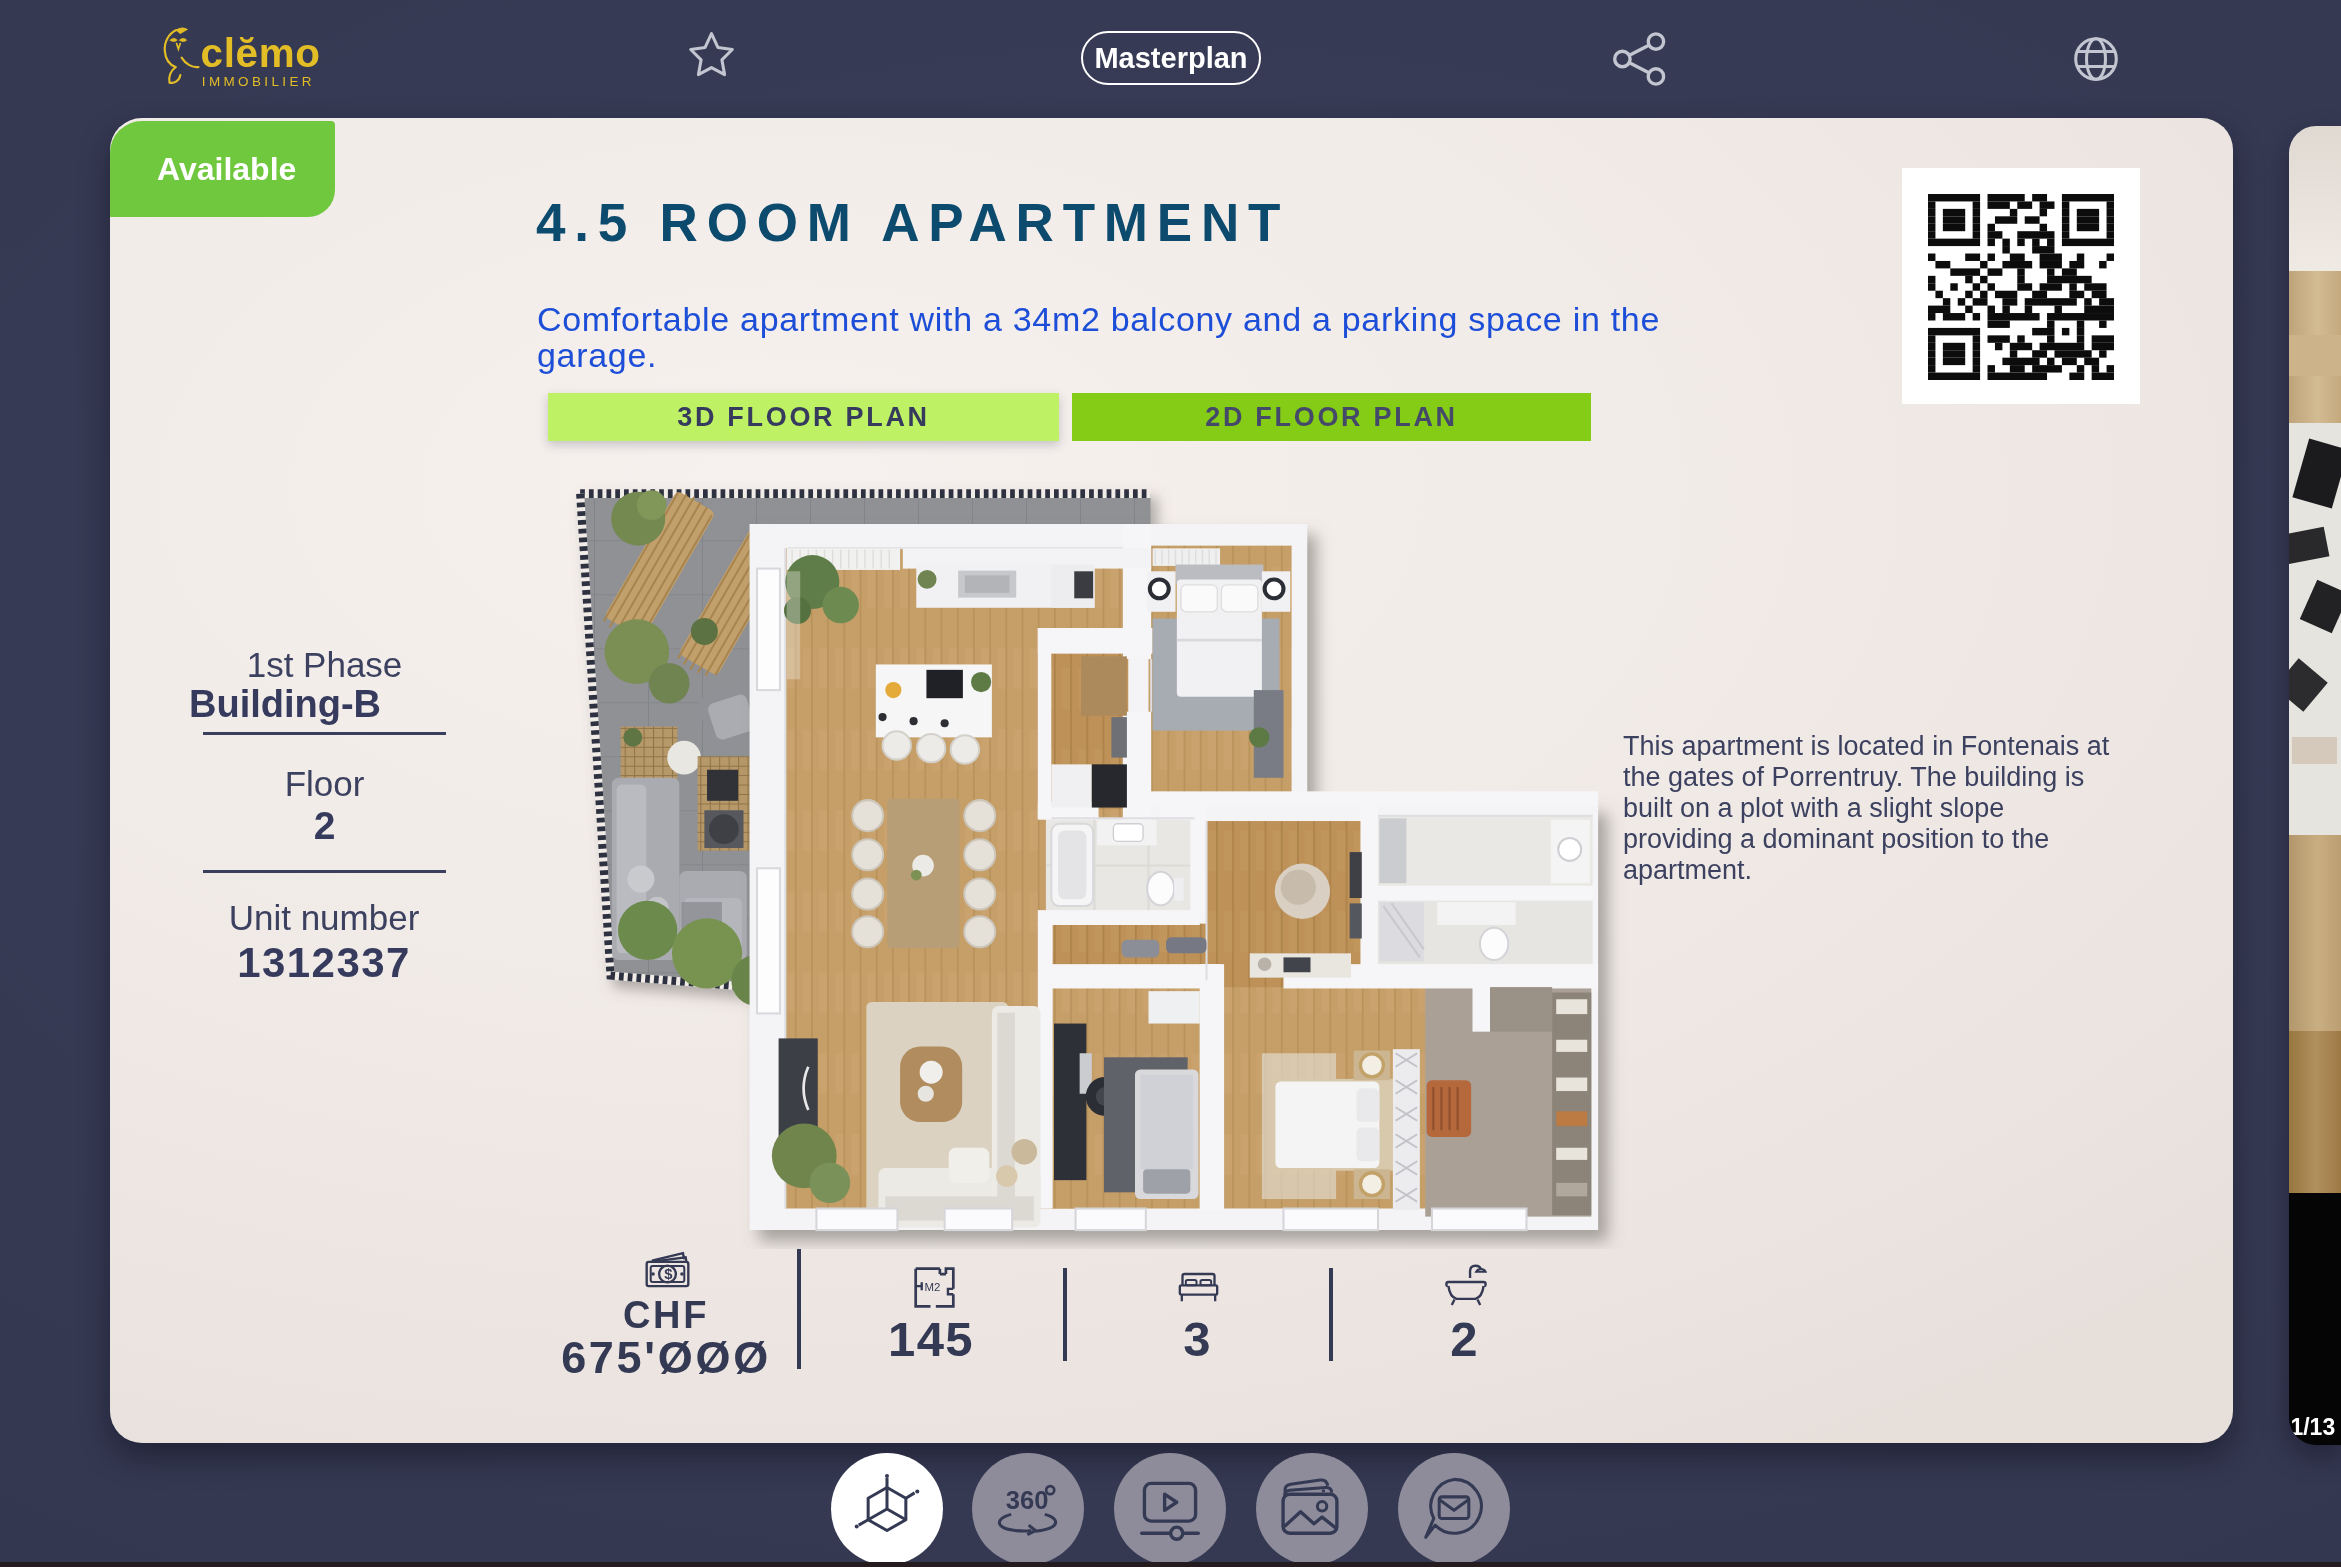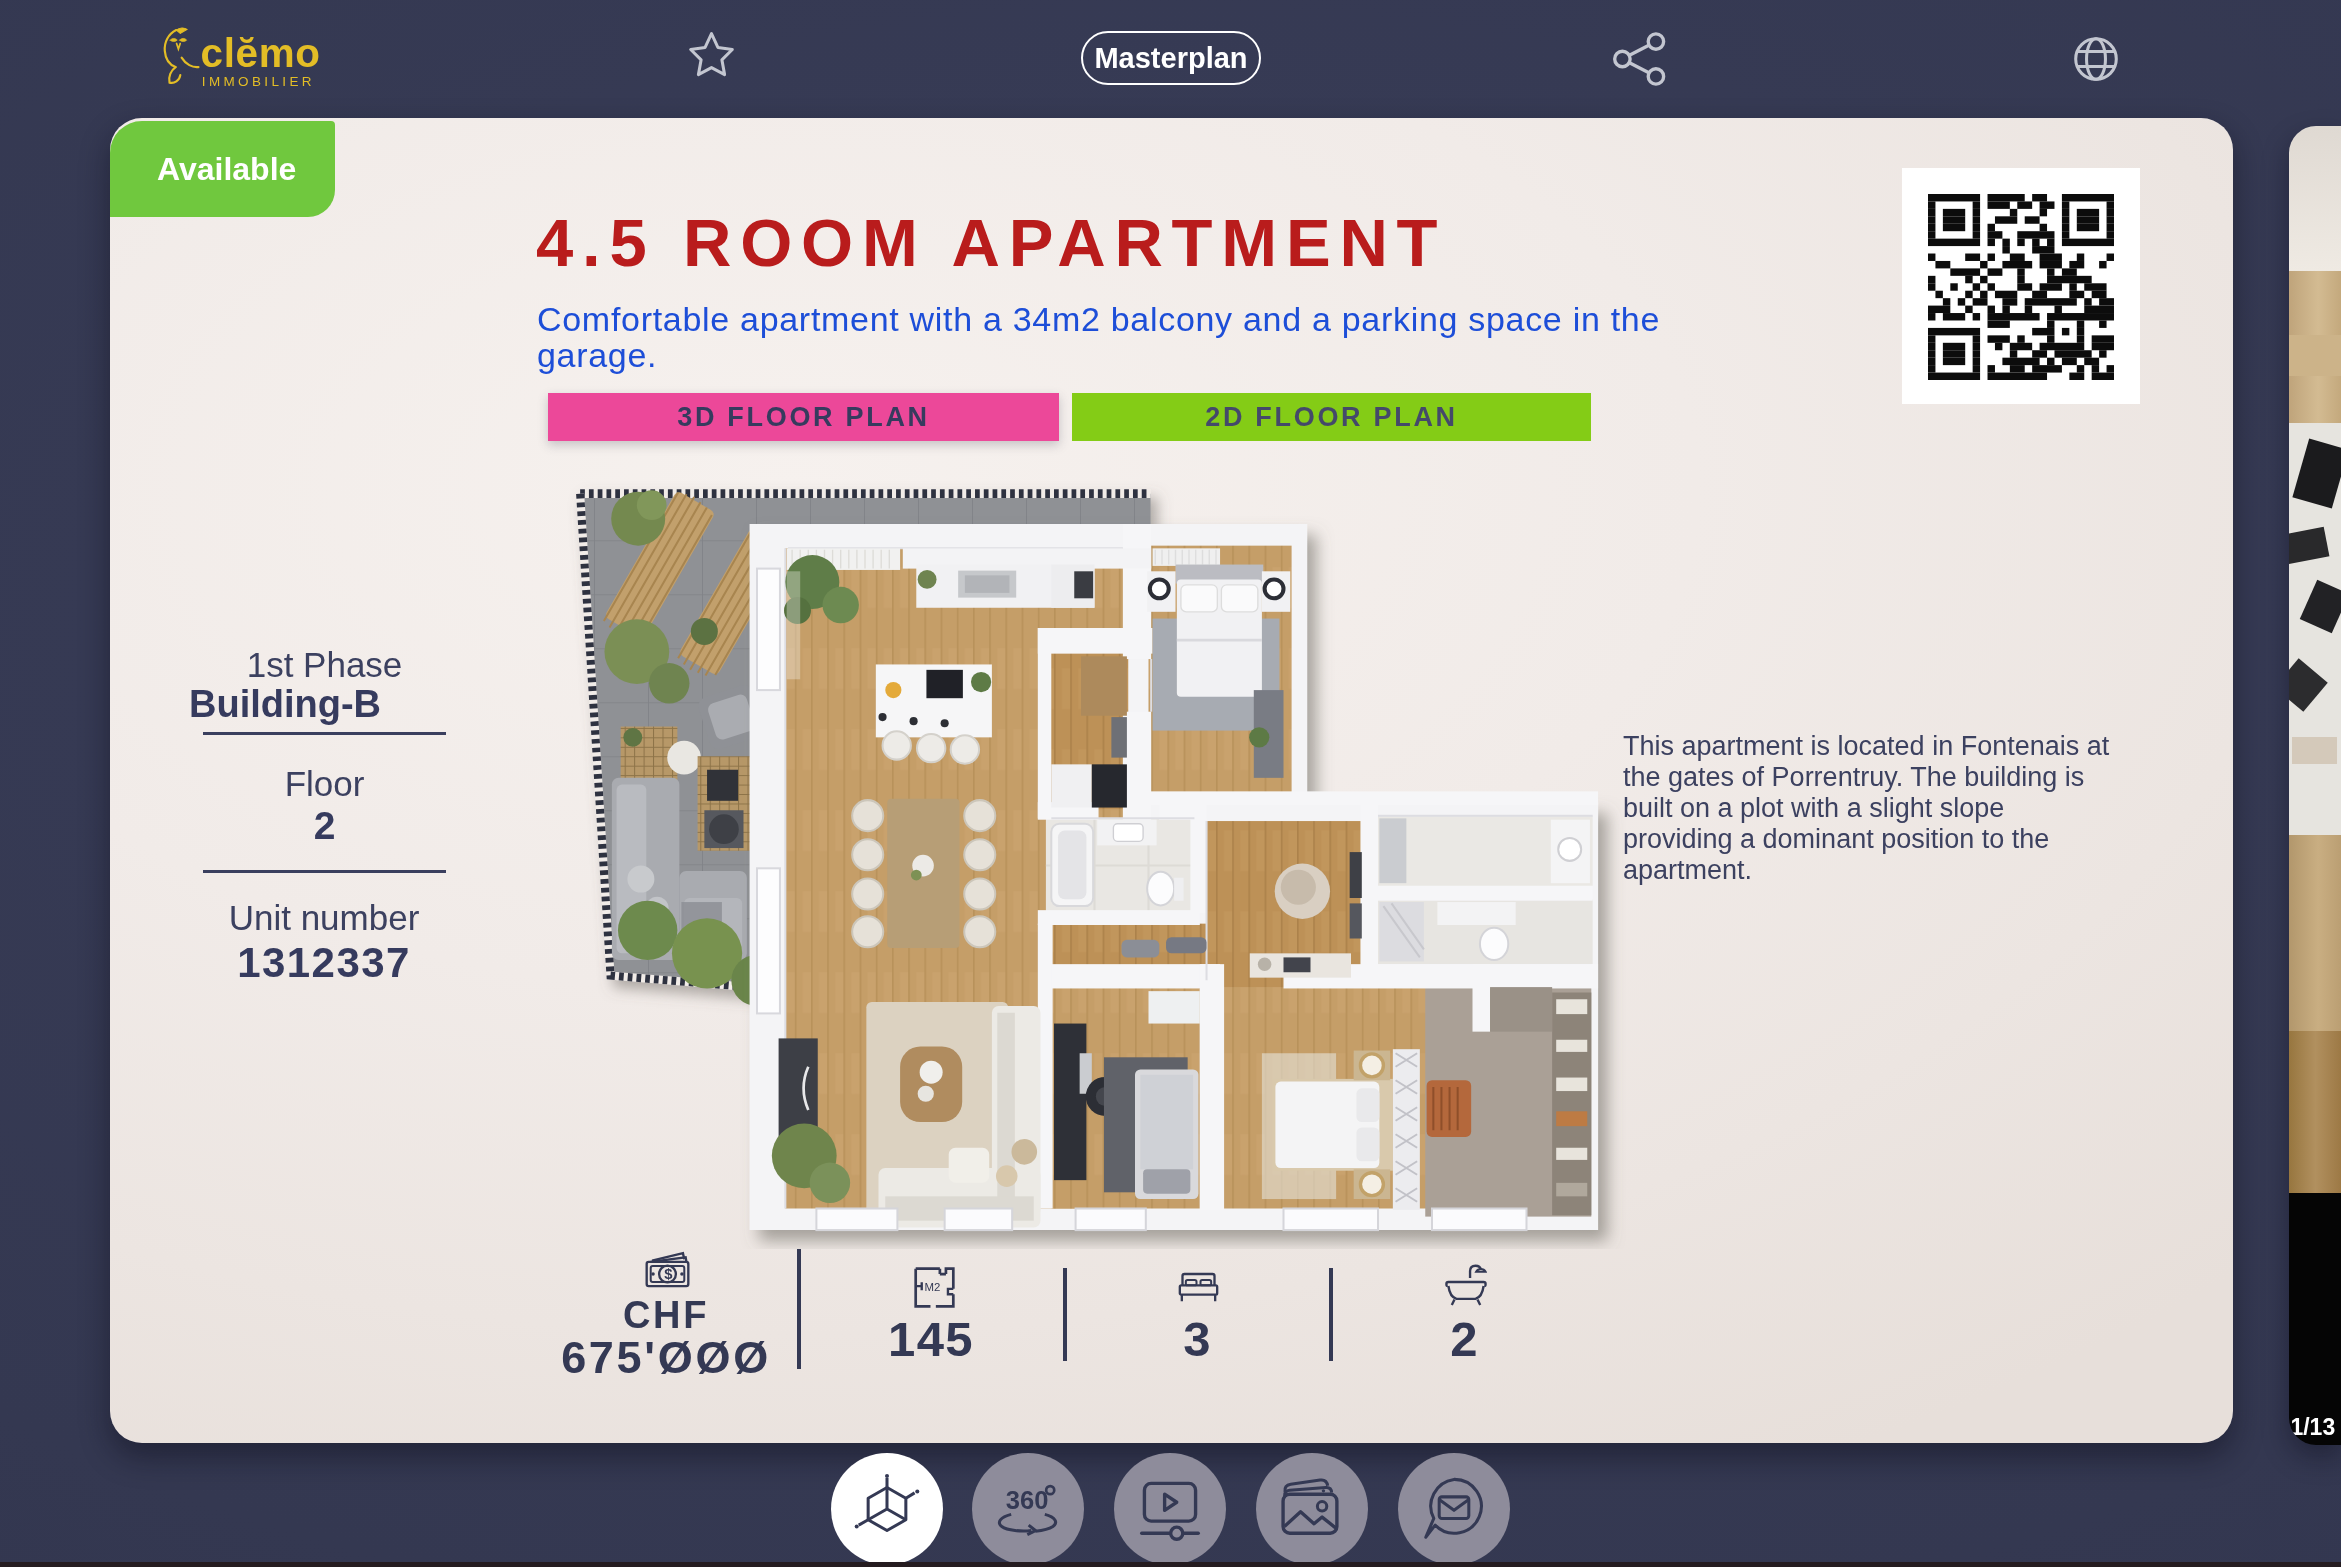--- a/index.html
+++ b/index.html
@@ -55,25 +55,25 @@
 </div>
 
 <div class="abs" style="left:110px;top:118px;width:2123px;height:1325px;border-radius:32px;
   background:radial-gradient(95% 85% at 32% 28%, #f6f1ee 0%, #f1ebe8 45%, #ece5e1 75%, #e7dfda 100%);
   box-shadow:0 13.5px 30px rgba(10,10,25,0.45);"></div>
 
 <div class="abs" style="left:110px;top:121px;width:225px;height:96px;background:#70c83e;border-radius:32px 4px 27px 0;display:flex;align-items:center;">
   <span style="color:#fff;font-size:32px;font-weight:bold;margin-left:47px;">Available</span>
 </div>
 
-<div class="abs" style="left:536px;top:204px;width:1148px;color:#b91c1c;font-size:67px;font-weight:bold;letter-spacing:8.8px;">4.5 ROOM APARTMENT</div>
+<div class="abs" style="left:536px;top:192px;width:1148px;color:#0c4a6e;font-size:53px;font-weight:bold;letter-spacing:8.8px;">4.5 ROOM APARTMENT</div>
 
 <div class="abs" style="left:537px;top:301px;width:1216px;color:#1d4ed8;font-size:34px;line-height:36px;letter-spacing:0.7px;">Comfortable apartment with a 34m2 balcony and a parking space in the<br>garage.</div>
 
-<div class="abs" style="left:548px;top:393px;width:511px;height:48px;background:#ec4899;box-shadow:0 4px 9.5px rgba(60,60,80,0.25);display:flex;align-items:center;justify-content:center;">
+<div class="abs" style="left:548px;top:393px;width:511px;height:48px;background:#bef264;box-shadow:0 4px 9.5px rgba(60,60,80,0.25);display:flex;align-items:center;justify-content:center;">
   <span style="color:#363b5e;font-size:27px;font-weight:bold;letter-spacing:2.7px;">3D FLOOR PLAN</span>
 </div>
 
 <div class="abs" style="left:1072px;top:393px;width:519px;height:48px;background:#84cc16;display:flex;align-items:center;justify-content:center;">
   <span style="color:#44496a;font-size:27px;font-weight:bold;letter-spacing:2.7px;">2D FLOOR PLAN</span>
 </div>
 
 <div class="abs" style="left:1902px;top:168px;width:238px;height:236px;background:#ffffff;"></div>
 <div class="abs" style="left:1928px;top:194px;" id="qrhost">
 <svg width="186" height="186" viewBox="0 0 275 275">

